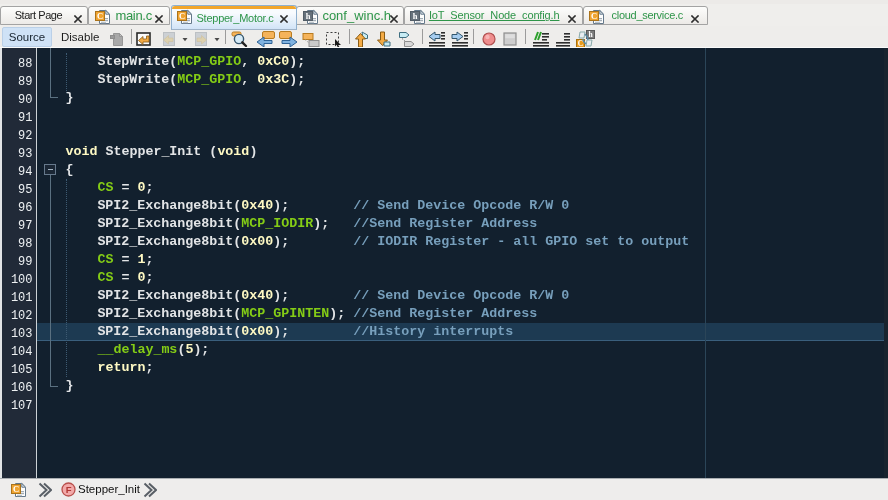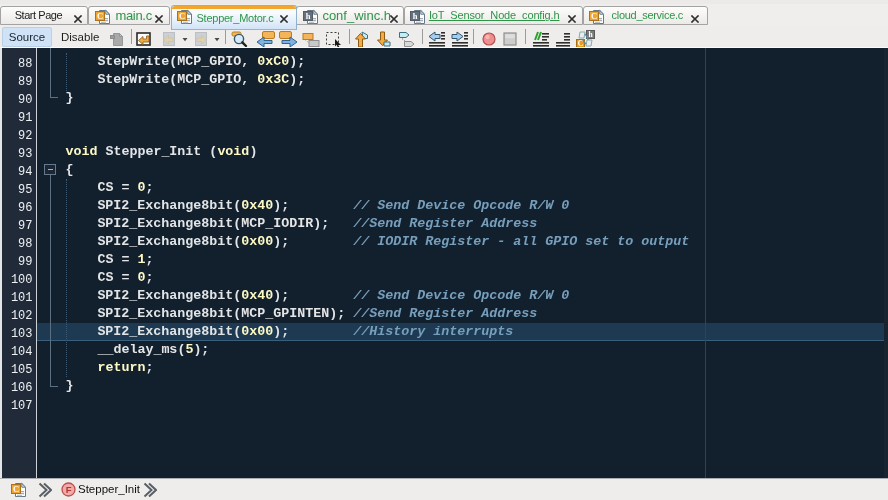--- a/index.html
+++ b/index.html
@@ -23,22 +23,22 @@
 #tbline{position:absolute;left:0;top:47px;width:888px;height:1px;background:#fafbfb;}
 #srcbtn{position:absolute;left:2px;top:1px;width:50px;height:20px;background:#cfe2f6;border:1px solid #bad0e8;border-radius:2px;font-size:11.5px;color:#16222e;text-align:center;line-height:18px;}
 #histbtn{position:absolute;left:61px;top:1px;font-size:11.5px;color:#1c1c1c;line-height:20px;}
 .tsep{position:absolute;top:3px;width:1px;height:15px;background:#9b9b9b;}
 .ticn{position:absolute;top:2px;width:17px;height:17px;margin-top:1.5px;}
 #editor{position:absolute;left:0;top:48px;width:888px;height:430px;background:#12202e;border-left:2px solid #e2e4e6;}
 #gutter{position:absolute;left:0px;top:0;width:35px;height:430px;background:#212a38;border-right:1px solid #ccd1d5;}
 #lnums{position:absolute;left:0;top:6.5px;width:30.5px;margin:0;font-family:"Liberation Mono",monospace;font-size:12px;line-height:18px;color:#eef1f3;text-align:right;}
 #code{position:absolute;left:31.4px;top:5px;margin:0;font-family:"Liberation Mono",monospace;font-size:13.333px;font-weight:bold;line-height:18px;color:#e2e4e6;z-index:2;}
 #code .k{color:#fef9c3;}
-#code .m{color:#e5e5e5;}
-#code .c{color:#779fbc;font-style:italic;font-weight:bold;}
+#code .m{color:#84cc16;}
+#code .c{color:#779fbc;font-weight:bold;}
 #hline{position:absolute;left:35px;top:275px;width:847px;height:18px;background:#1d3a52;border-bottom:1px solid #3a5f7d;}
 #mline{position:absolute;left:703px;top:0;width:1px;height:430px;background:#2b4558;}
 #rstripe{position:absolute;left:882px;top:0;width:4px;height:430px;background:#18242f;}
 .fold{position:absolute;background:#5a7080;}
 .guide{position:absolute;width:1px;border-left:1px dotted #3d5a72;}
 #foldbox{position:absolute;left:42px;top:115.5px;width:12px;height:11px;border:1px solid #66798c;background:#1b2735;z-index:2;}
 #foldbox .mn{position:absolute;left:2.5px;top:4px;width:5px;height:1px;background:#a3b4c1;}
 #crumbs{position:absolute;left:0;top:478px;width:888px;height:22px;background:#eeedec;border-top:1px solid #aaaeb2;}
 #crumbs .txt{position:absolute;left:78px;top:4px;font-size:11.5px;color:#111;}
 </style>

